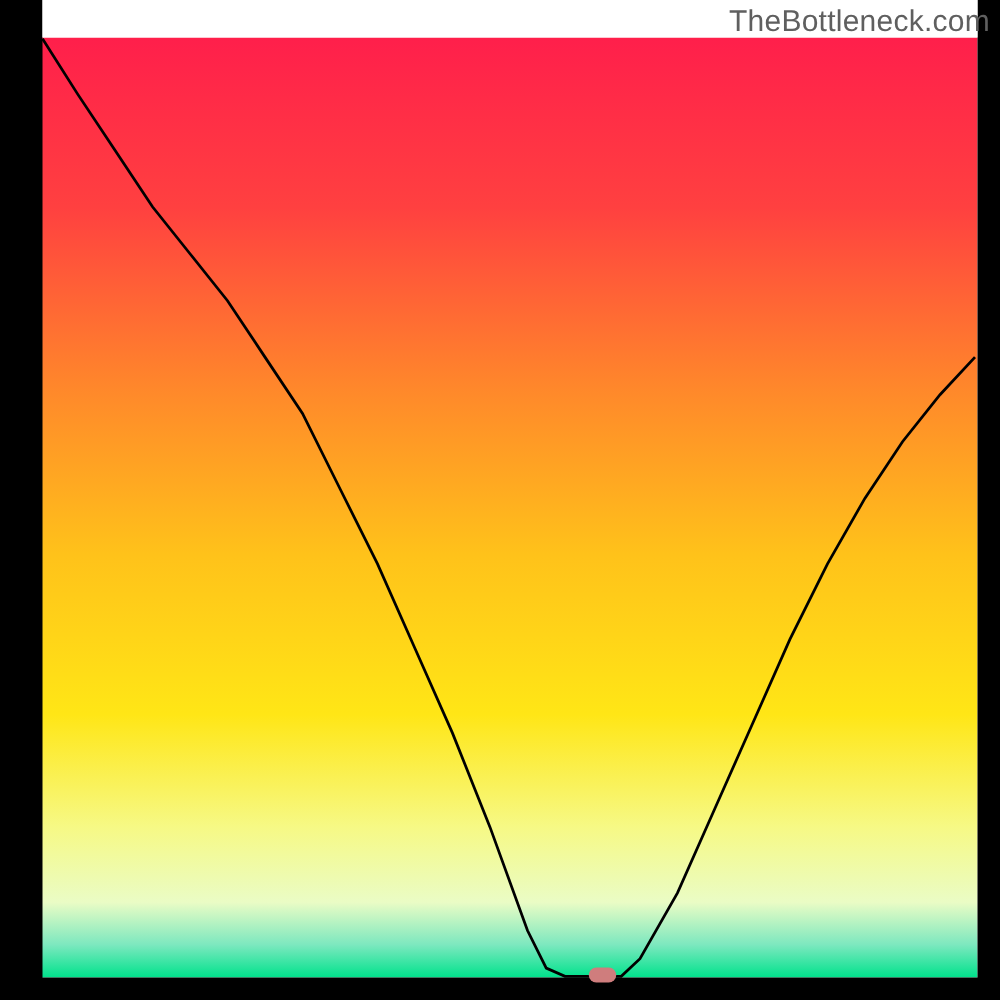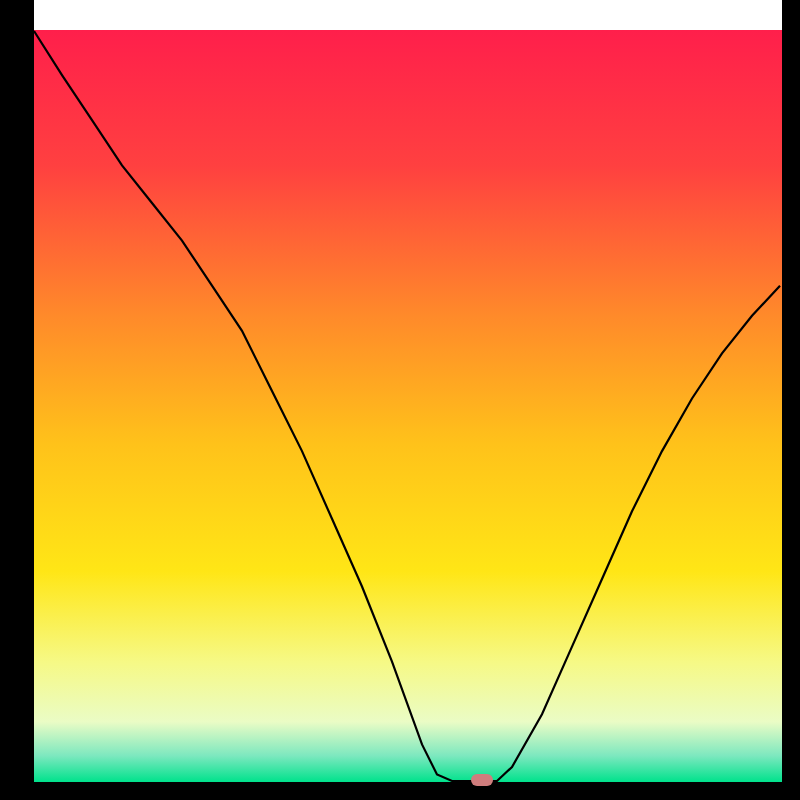--- a/index.html
+++ b/index.html
@@ -69,13 +69,14 @@
     <rect x="782" y="0" width="18" height="800" fill="#000"></rect>
     <rect x="0" y="782" width="800" height="18" fill="#000"></rect>
 
     <rect x="34" y="0" width="748" height="30" fill="#ffffff"></rect>
 
     <path class="curve" d="M34.0 31.0 L62.0 75.1 L92.0 120.2 L122.0 165.4 L152.0 203.0 L182.0 240.6 L212.0 285.7 L242.0 330.8 L272.0 391.0 L302.0 451.1 L332.0 518.8 L362.0 586.5 L392.0 661.7 L422.0 744.4 L437.0 774.5 L452.0 781.0 L467.0 781.0 L482.0 781.0 L497.0 781.0 L512.0 767.0 L542.0 714.3 L572.0 646.6 L602.0 579.0 L632.0 511.3 L662.0 451.1 L692.0 398.5 L722.0 353.4 L752.0 315.8 L780.0 285.7 "></path>
 
     <rect class="marker" x="471.0" y="774.0" width="22" height="12" rx="6" ry="6"></rect>
   </svg>
 
+  <div class="watermark">TheBottleneck.com</div>
 </div>
 
 </body></html>

